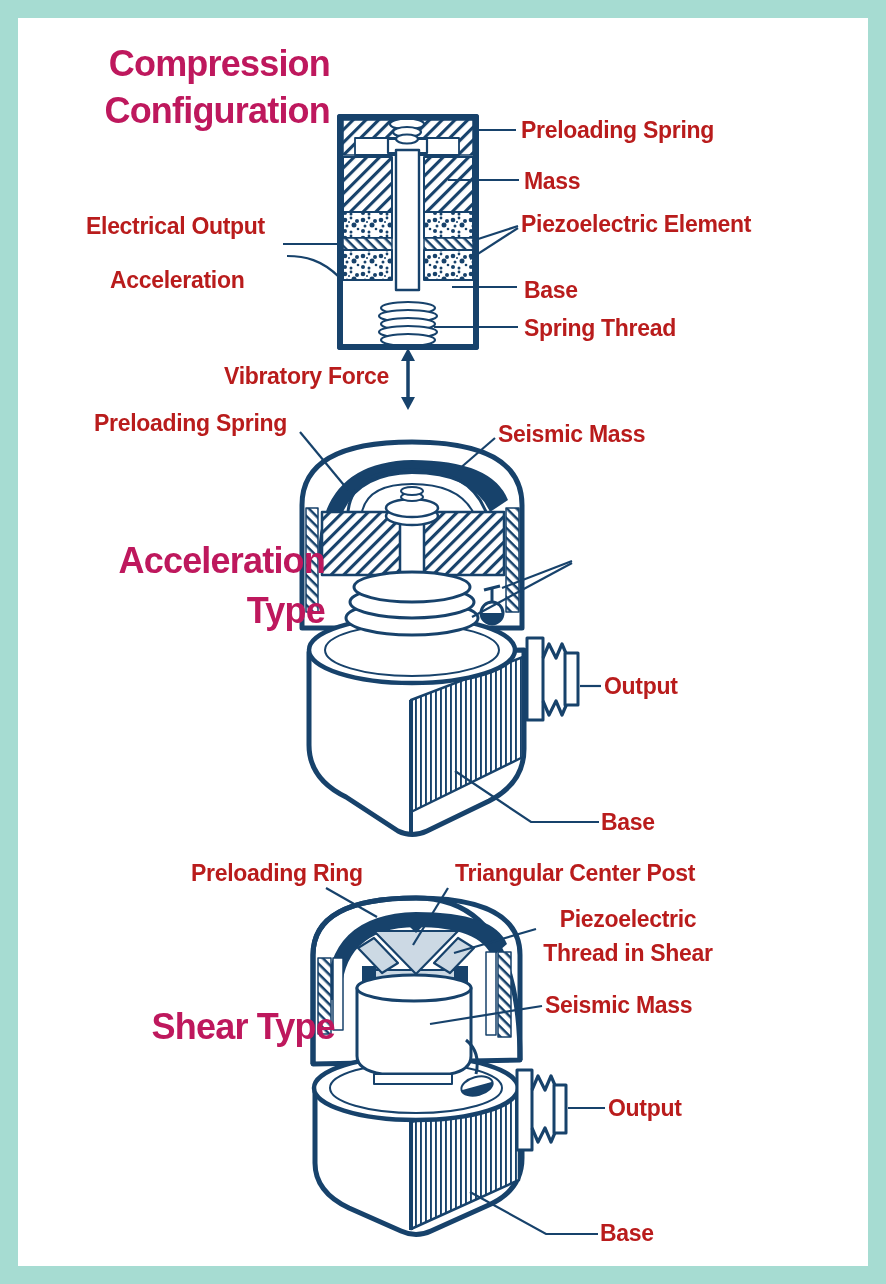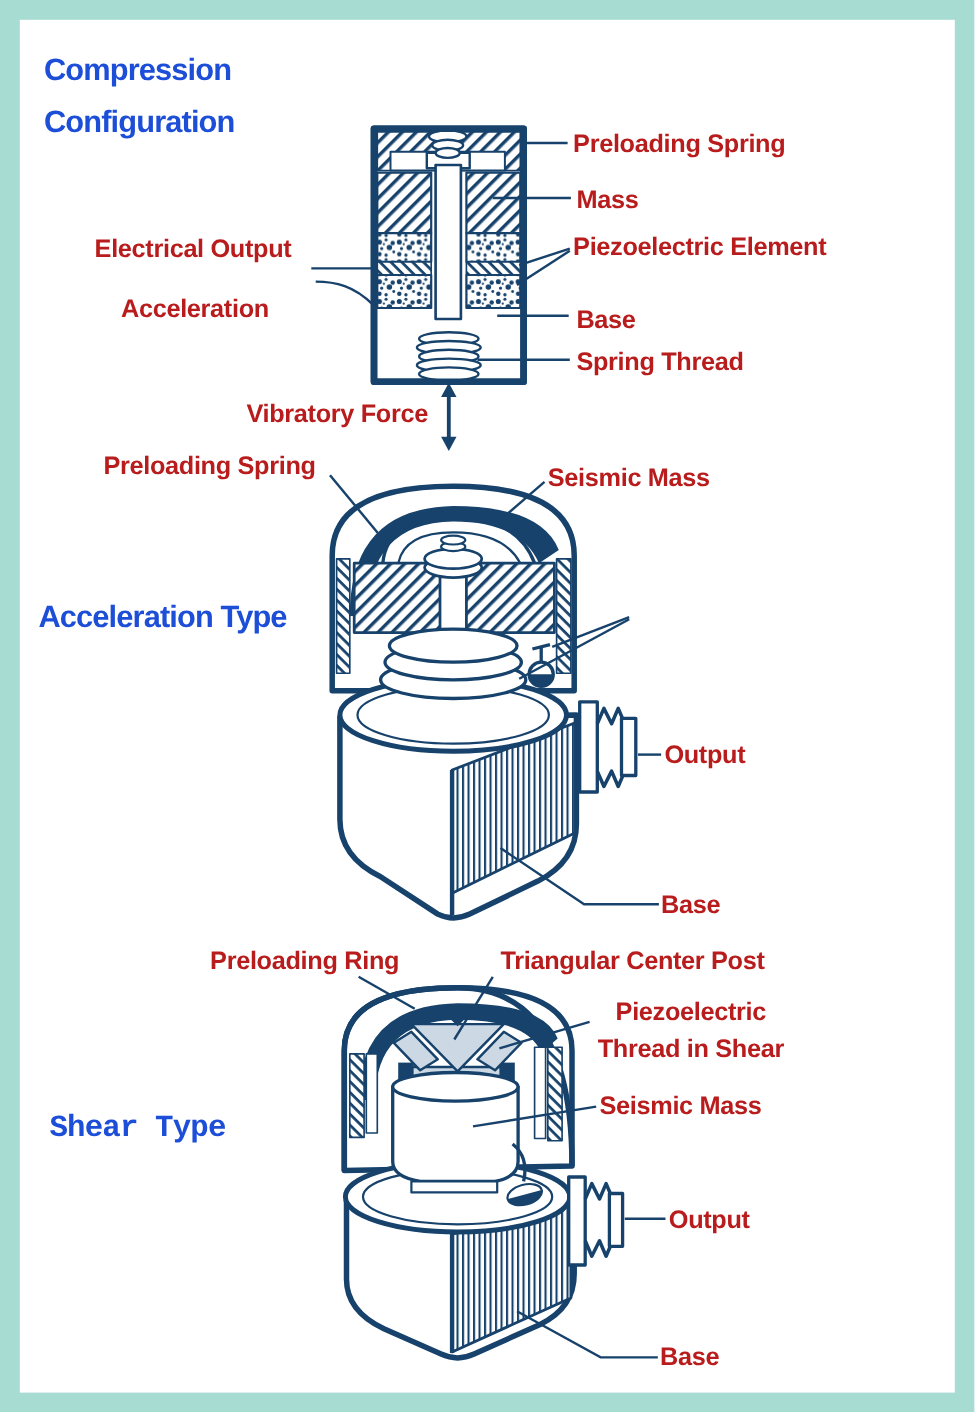--- a/index.html
+++ b/index.html
@@ -21,26 +21,26 @@
     color:#b91c1c;
     font-weight:700;
     font-size:23px;
     letter-spacing:-0.3px;
     white-space:nowrap;
     line-height:28px;
   }
   .lbl.wrap{white-space:normal;text-align:center;}
   .title{
     position:absolute;
-    color:#1d4ed8;
+    color:#be185d;
     font-weight:700;
-    font-size:28px;
+    font-size:36px;
     letter-spacing:-0.8px;
     line-height:47px;
-    text-align:left;
+    text-align:right;
     white-space:normal;
   }
   .title.big{line-height:50px;}
 </style>
 </head>
 <body>
 
 <div class="frame">
   <div class="canvas"></div>
 
@@ -236,16 +236,16 @@
   <div class="lbl" style="left:94px;top:409px;">Preloading Spring</div>
   <div class="lbl" style="left:498px;top:420px;">Seismic Mass</div>
   <div class="title big" style="left:35px;top:536px;width:290px;">Acceleration Type</div>
   <div class="lbl" style="left:604px;top:672px;">Output</div>
   <div class="lbl" style="left:601px;top:808px;">Base</div>
 
   <div class="lbl" style="left:191px;top:859px;">Preloading Ring</div>
   <div class="lbl" style="left:455px;top:859px;">Triangular Center Post</div>
   <div class="lbl wrap" style="left:528px;top:902px;width:200px;line-height:34px;">Piezoelectric Thread in Shear</div>
   <div class="lbl" style="left:545px;top:991px;">Seismic Mass</div>
-  <div class="title big" style="left:45px;top:1002px;width:275px;font-family:Liberation Mono, monospace;">Shear Type</div>
+  <div class="title big" style="left:60px;top:1002px;width:275px;">Shear Type</div>
   <div class="lbl" style="left:608px;top:1094px;">Output</div>
   <div class="lbl" style="left:600px;top:1219px;">Base</div>
 </div>
 
 </body></html>

